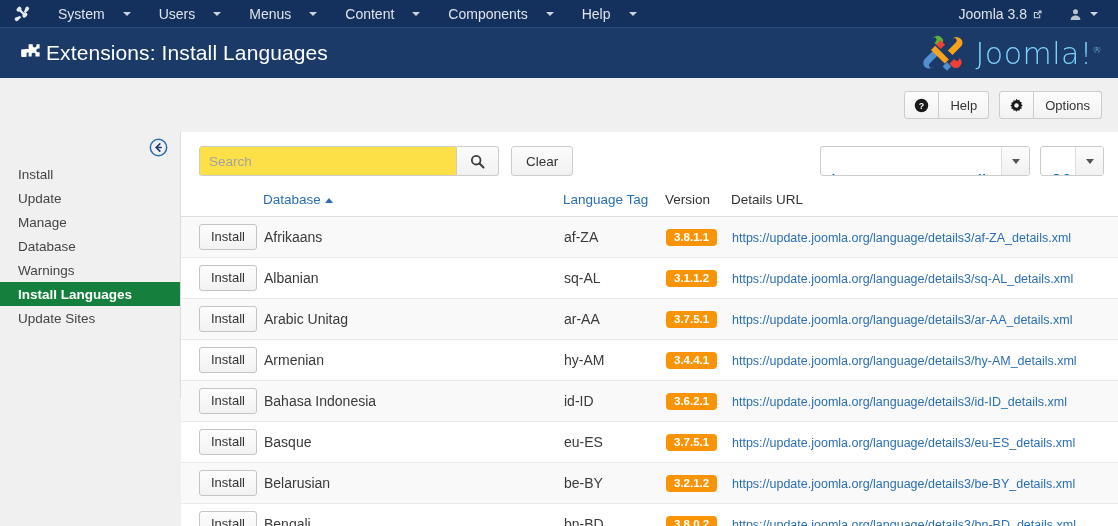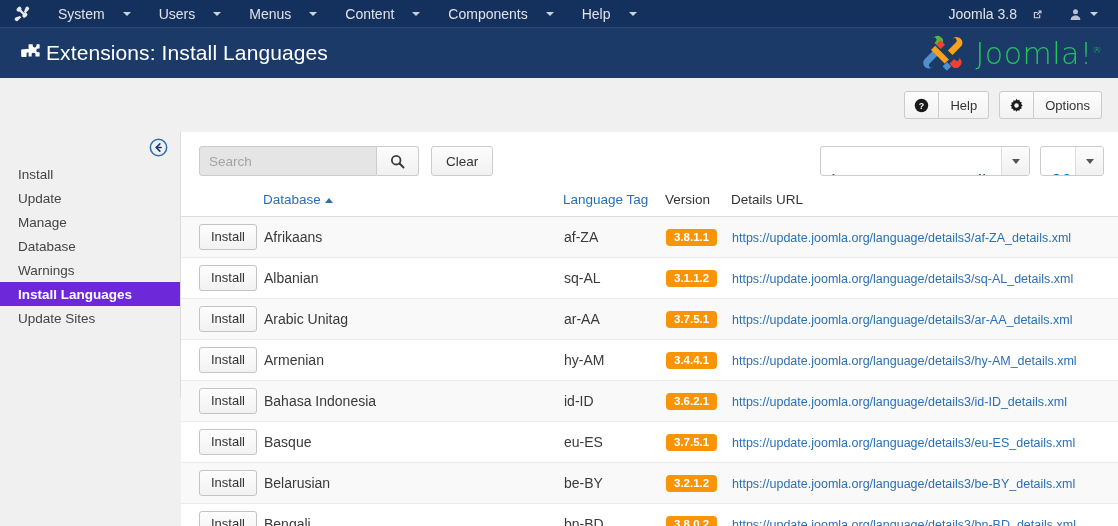--- a/index.html
+++ b/index.html
@@ -45,21 +45,21 @@
     border-left: 4px solid transparent;
     border-right: 4px solid transparent;
     border-top: 4px solid #cdd4de;
     display: inline-block;
   }
   .topnav-right {
     margin-left: auto;
     display: flex; align-items: center;
     padding-right: 10px;
   }
-  .joomla-ver { display: flex; align-items: center; gap: 15px; padding: 0 12px; cursor: pointer; white-space: nowrap;}
+  .joomla-ver { display: flex; align-items: center; gap: 5px; padding: 0 12px; cursor: pointer; white-space: nowrap;}
   .user-menu { display: flex; align-items: center; gap: 8px; padding: 0 10px 0 14px; cursor: pointer; }
 
   
   .subhead {
     height: 50px;
     background: #1b3a68;
     display: flex;
     align-items: center;
     padding: 0 16px 0 18px;
     position: relative;
@@ -69,21 +69,21 @@
     color: #ffffff;
     font-size: 21px;
     font-weight: normal;
     letter-spacing: .1px;
   }
   .joomla-logo {
     margin-left: auto;
     display: flex; align-items: center; gap: 9px;
   }
   .joomla-logo-text {
-    color: #22c55e; font-size: 30px; letter-spacing: .5px;
+    color: #7dd3fc; font-size: 30px; letter-spacing: .5px;
     font-family: "DejaVu Sans", sans-serif; font-weight: 300;
     position: relative;
   }
   .joomla-logo-text sup { font-size: 9px; vertical-align: super; }
 
   
   .toolbar-strip {
     height: 54px;
     background: #f0f0f0;
     display: flex; align-items: center; justify-content: flex-end;
@@ -126,50 +126,50 @@
   .side-list { list-style: none; margin: 0; padding: 0; }
   .side-item {
     height: 24px;
     display: flex; align-items: center;
     padding-left: 18px;
     color: #444;
     font-size: 13.5px;
     cursor: pointer;
   }
   .side-item.active {
-    background: #6d28d9;
+    background: #15803d;
     color: #fff;
     font-weight: bold;
   }
 
   
   .content {
     flex: 1;
     background: #fff;
     padding: 14px 0 0 0;
     overflow: hidden;
     position: relative;
   }
   .filter-bar {
     display: flex; align-items: center;
     padding: 0 14px 0 18px;
     height: 30px;
     margin-bottom: 16px;
   }
   .search-group { display: flex; }
   .search-input {
-    width: 178px; height: 30px;
+    width: 258px; height: 30px;
     border: 1px solid #ccc;
     border-radius: 3px 0 0 3px;
     padding: 0 9px;
     font-size: 13.5px;
     color: #333;
     outline: none;
     font-family: "Liberation Sans", sans-serif;
-    background: #e5e5e5;
+    background: #fde047;
   }
   .search-input::placeholder { color: #a3a3a3; }
   .search-btn {
     width: 42px; height: 30px;
     border: 1px solid #ccc; border-left: none;
     border-radius: 0 3px 3px 0;
     background: linear-gradient(#fcfcfc, #f1f1f1);
     display: flex; align-items: center; justify-content: center;
     cursor: pointer;
   }

